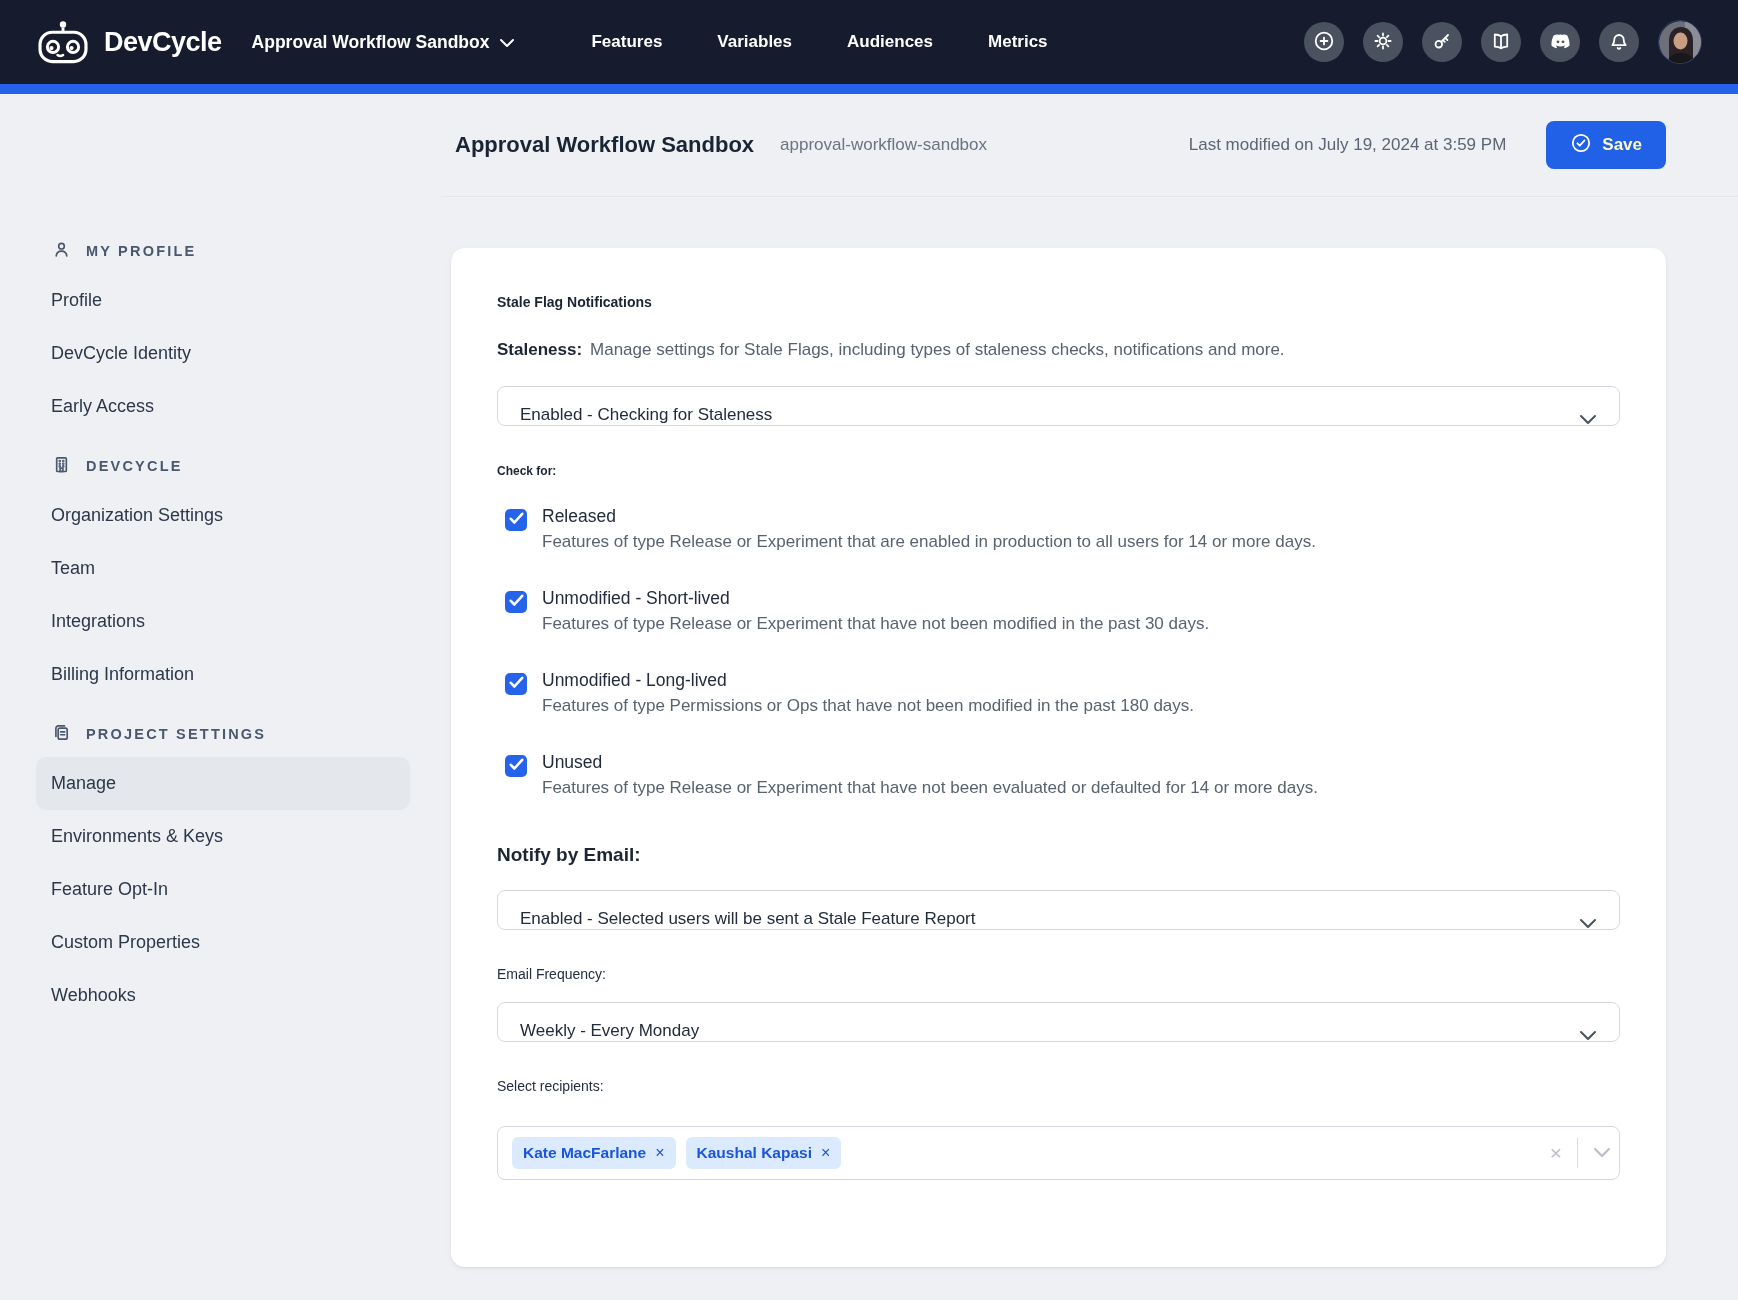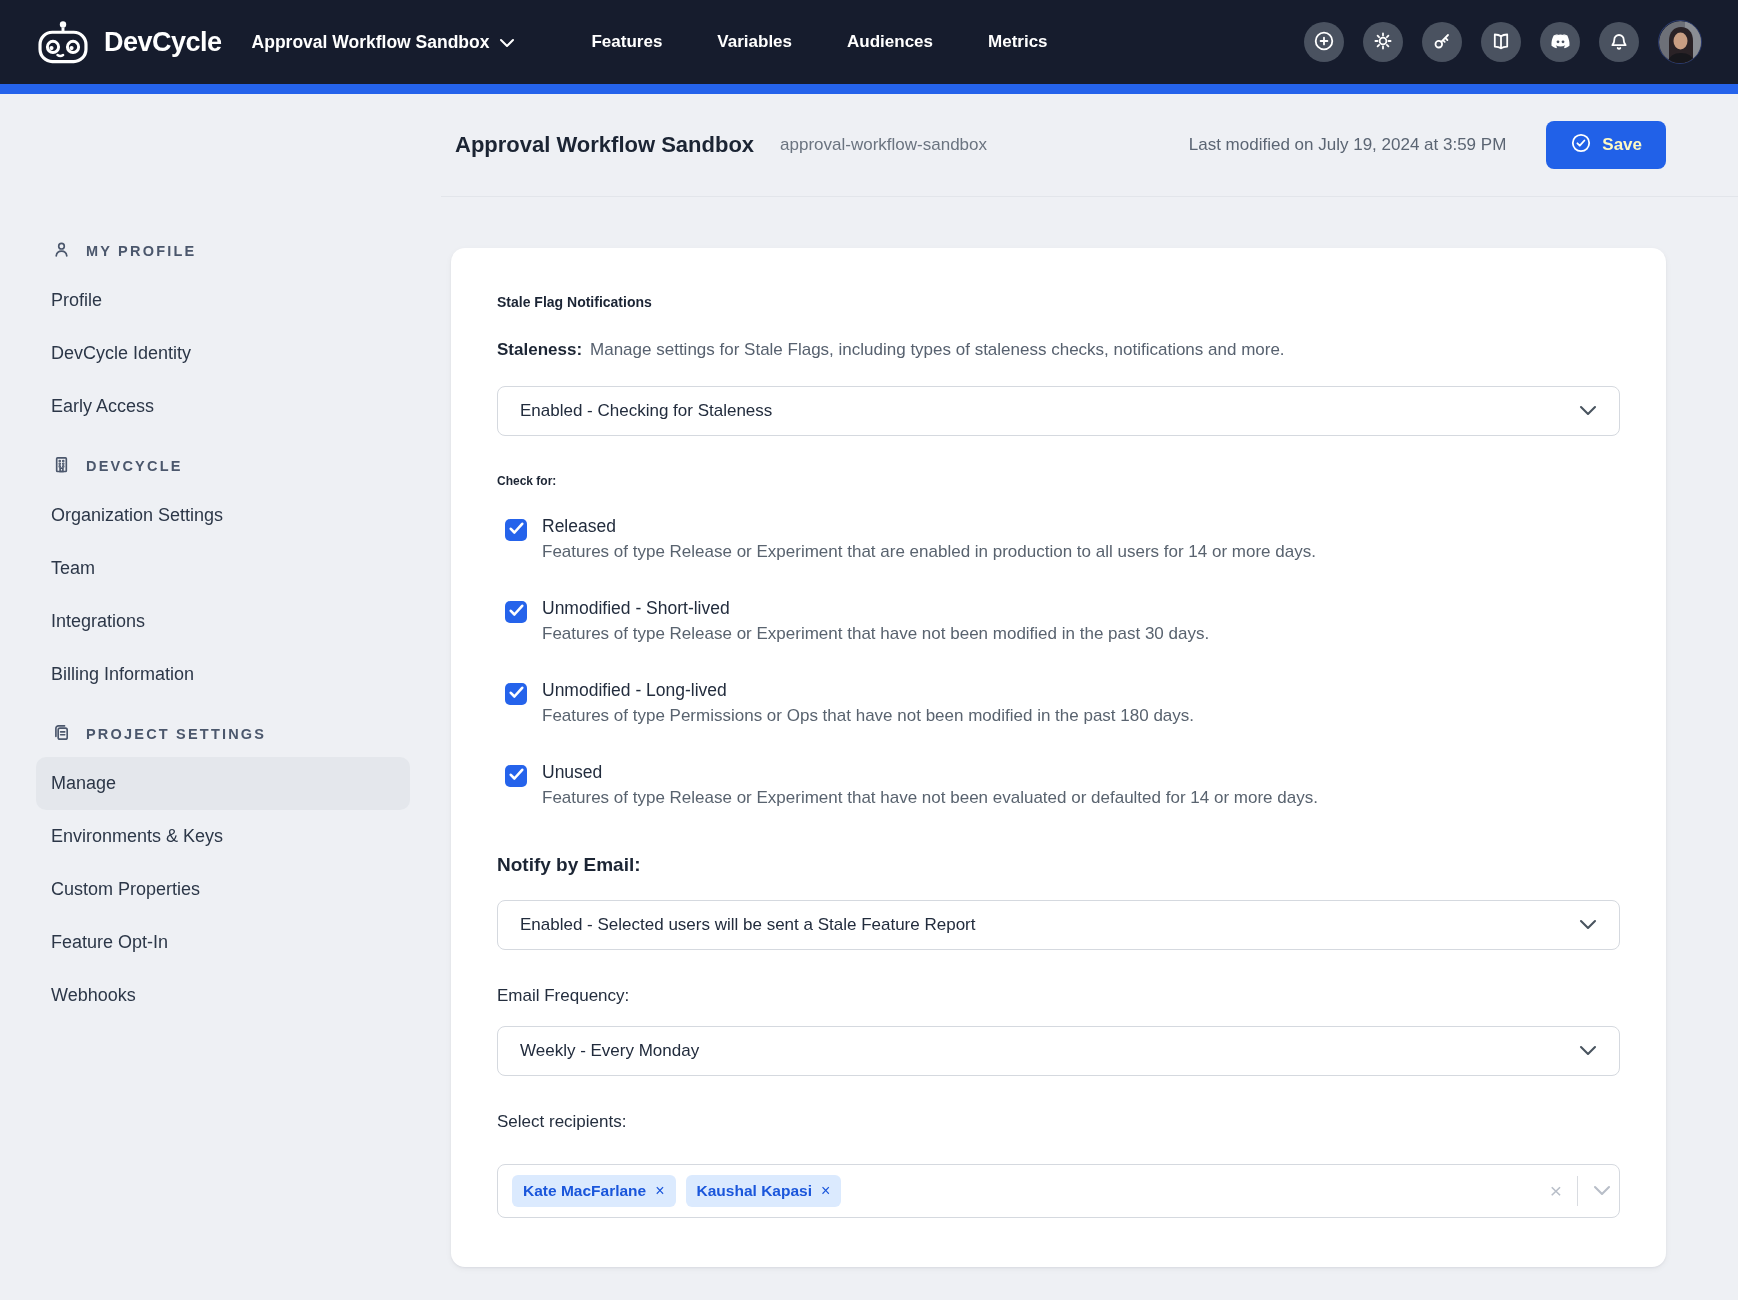--- a/index.html
+++ b/index.html
@@ -81,42 +81,42 @@
     position:absolute; left:451px; top:248px; width:1215px; height:1019px;
     background:#fff; border-radius:14px;
     box-shadow:0 1px 2px rgba(16,24,40,.05), 0 2px 6px rgba(16,24,40,.05);
     padding:46px 46px 0;
   }
   .card-title{ font-size:14px; font-weight:700; color:#1b2434; }
   .staleness-line{ margin-top:28px; font-size:17px; color:#57616f; line-height:1.4; }
   .staleness-line b{ color:#1c2534; margin-right:8px; }
 
   .select{
-    margin-top:24px; height:50px; width:100%;
+    margin-top:24px; height:40px; width:100%;
     border:1px solid #d5d9df; border-radius:8px; background:#fff;
-    display:flex; align-items:center;
+    display:flex; align-items:flex-end;
     padding:0 22px; font-size:17px; color:#222c3d; cursor:pointer;
     position:relative;
   }
   .select .chev{ margin-left:auto; display:flex; }
 
   .check-for{ margin-top:38px; font-size:12px; font-weight:700; color:#1c2534; }
   .checks{ margin-top:28px; padding-left:8px; }
   .check-row{ display:flex; gap:15px; }
   .check-row + .check-row{ margin-top:36px; }
   .checkbox{
     flex:0 0 auto; width:22px; height:22px; margin-top:3px;
     background:#2563eb; border:none; border-radius:5px; cursor:pointer;
     display:flex; align-items:center; justify-content:center;
   }
   .check-label{ font-size:17.5px; color:#222c3d; }
   .check-desc{ margin-top:5px; font-size:17px; color:#59636f; }
 
   .notify-label{ margin-top:46px; font-size:19px; font-weight:700; color:#1c2534; }
-  .field-label{ margin-top:36px; font-size:17px; color:#242e3e; }
+  .field-label{ margin-top:36px; font-size:14px; color:#242e3e; }
   .select.tight{ margin-top:20px; }
 
   .multiselect{
     margin-top:32px; height:54px; width:100%;
     border:1px solid #d5d9df; border-radius:8px; background:#fff;
     display:flex; align-items:center; padding:0 8px 0 14px; cursor:text;
   }
   .chip{
     display:flex; align-items:center; gap:9px;
     background:#dbeafe; color:#1a56db;
@@ -297,22 +297,22 @@
         <svg width="21" height="21" viewBox="0 0 24 24" fill="none" stroke="#4b576c" stroke-width="1.9" stroke-linecap="round" stroke-linejoin="round">
           <rect x="8.2" y="7" width="10.3" height="12.6" rx="2"></rect>
           <path d="M5.6 16.5V7.4A2.9 2.9 0 0 1 8.5 4.5h7"></path>
           <path d="M11 11.3h4.7M11 14.6h4.7"></path>
         </svg>
       </span>
       <span>PROJECT SETTINGS</span>
     </div>
     <div class="side-item active">Manage</div>
     <div class="side-item">Environments &amp; Keys</div>
+    <div class="side-item">Feature Opt-In</div>
     <div class="side-item">Custom Properties</div>
-    <div class="side-item">Feature Opt-In</div>
     <div class="side-item">Webhooks</div>
   </div>
 </nav>
 
 <main class="card">
 
   <h2 class="card-title">Stale Flag Notifications</h2>
 
   <p class="staleness-line"><b>Staleness:</b><span>Manage settings for Stale Flags, including types of staleness checks, notifications and more.</span></p>
 

